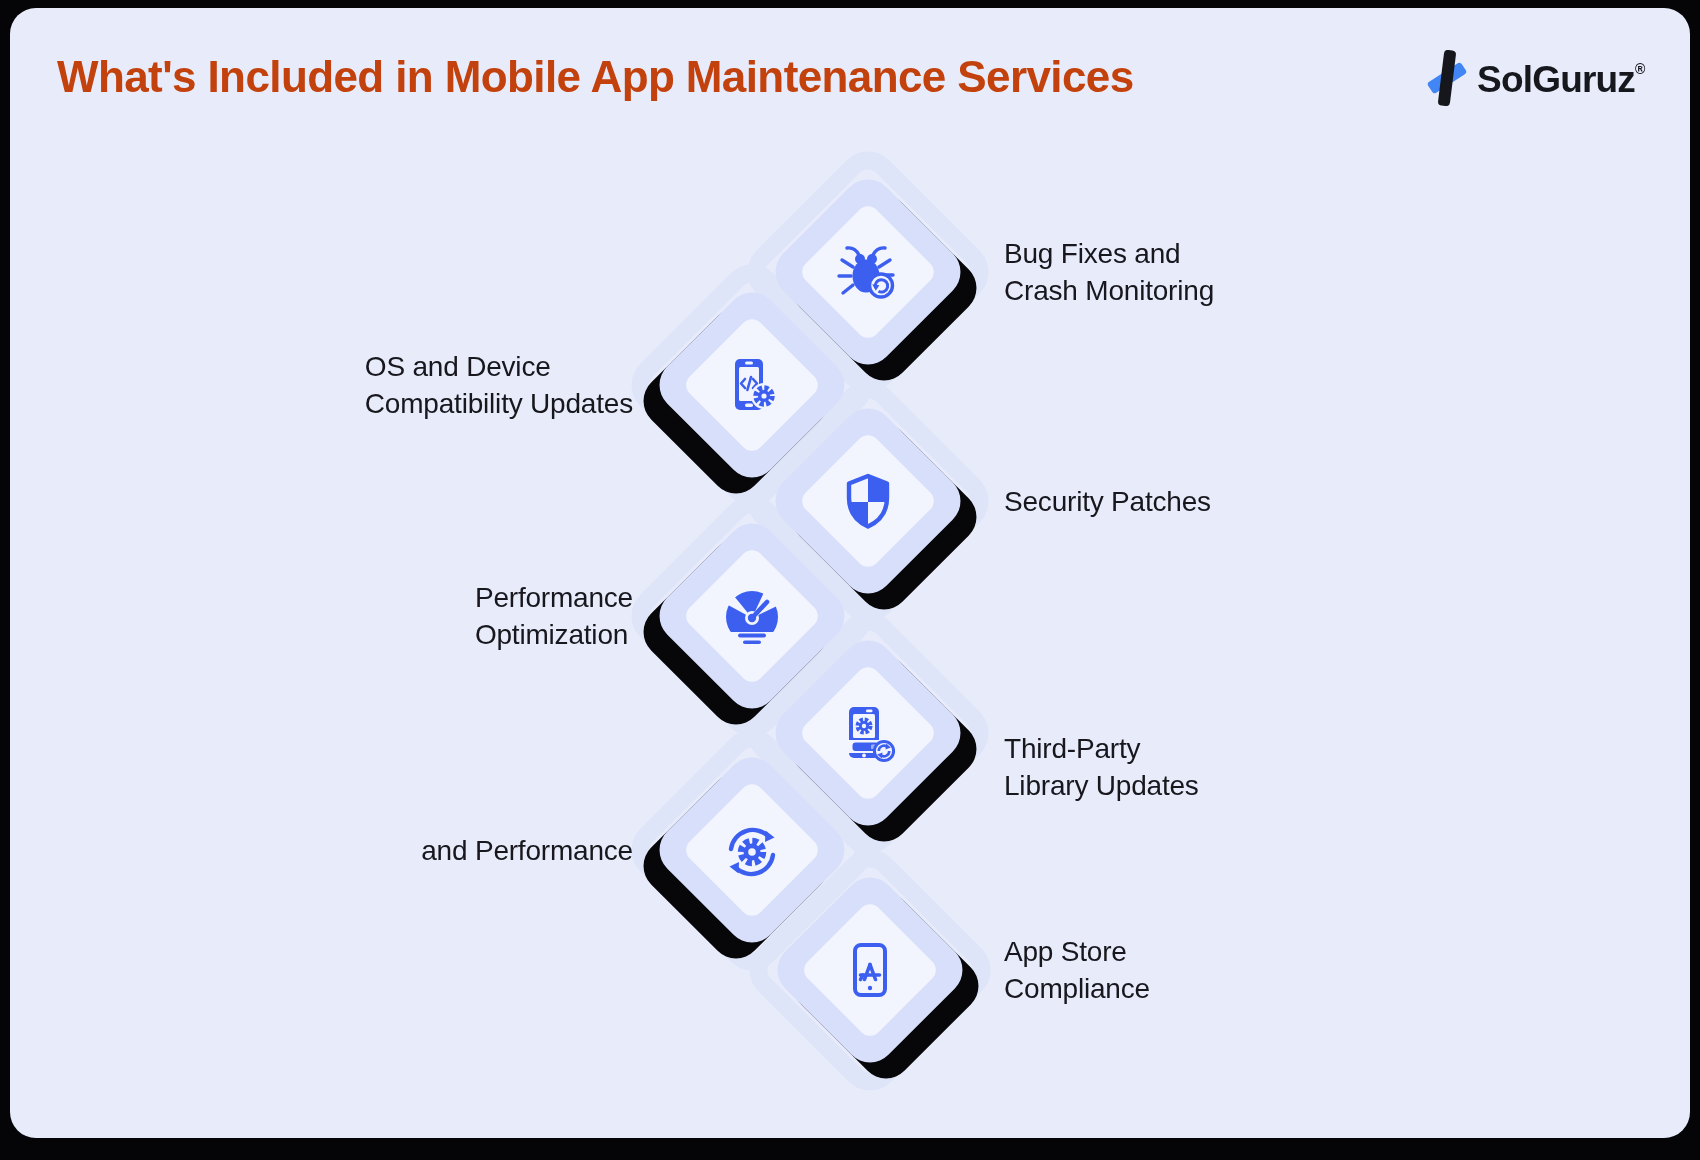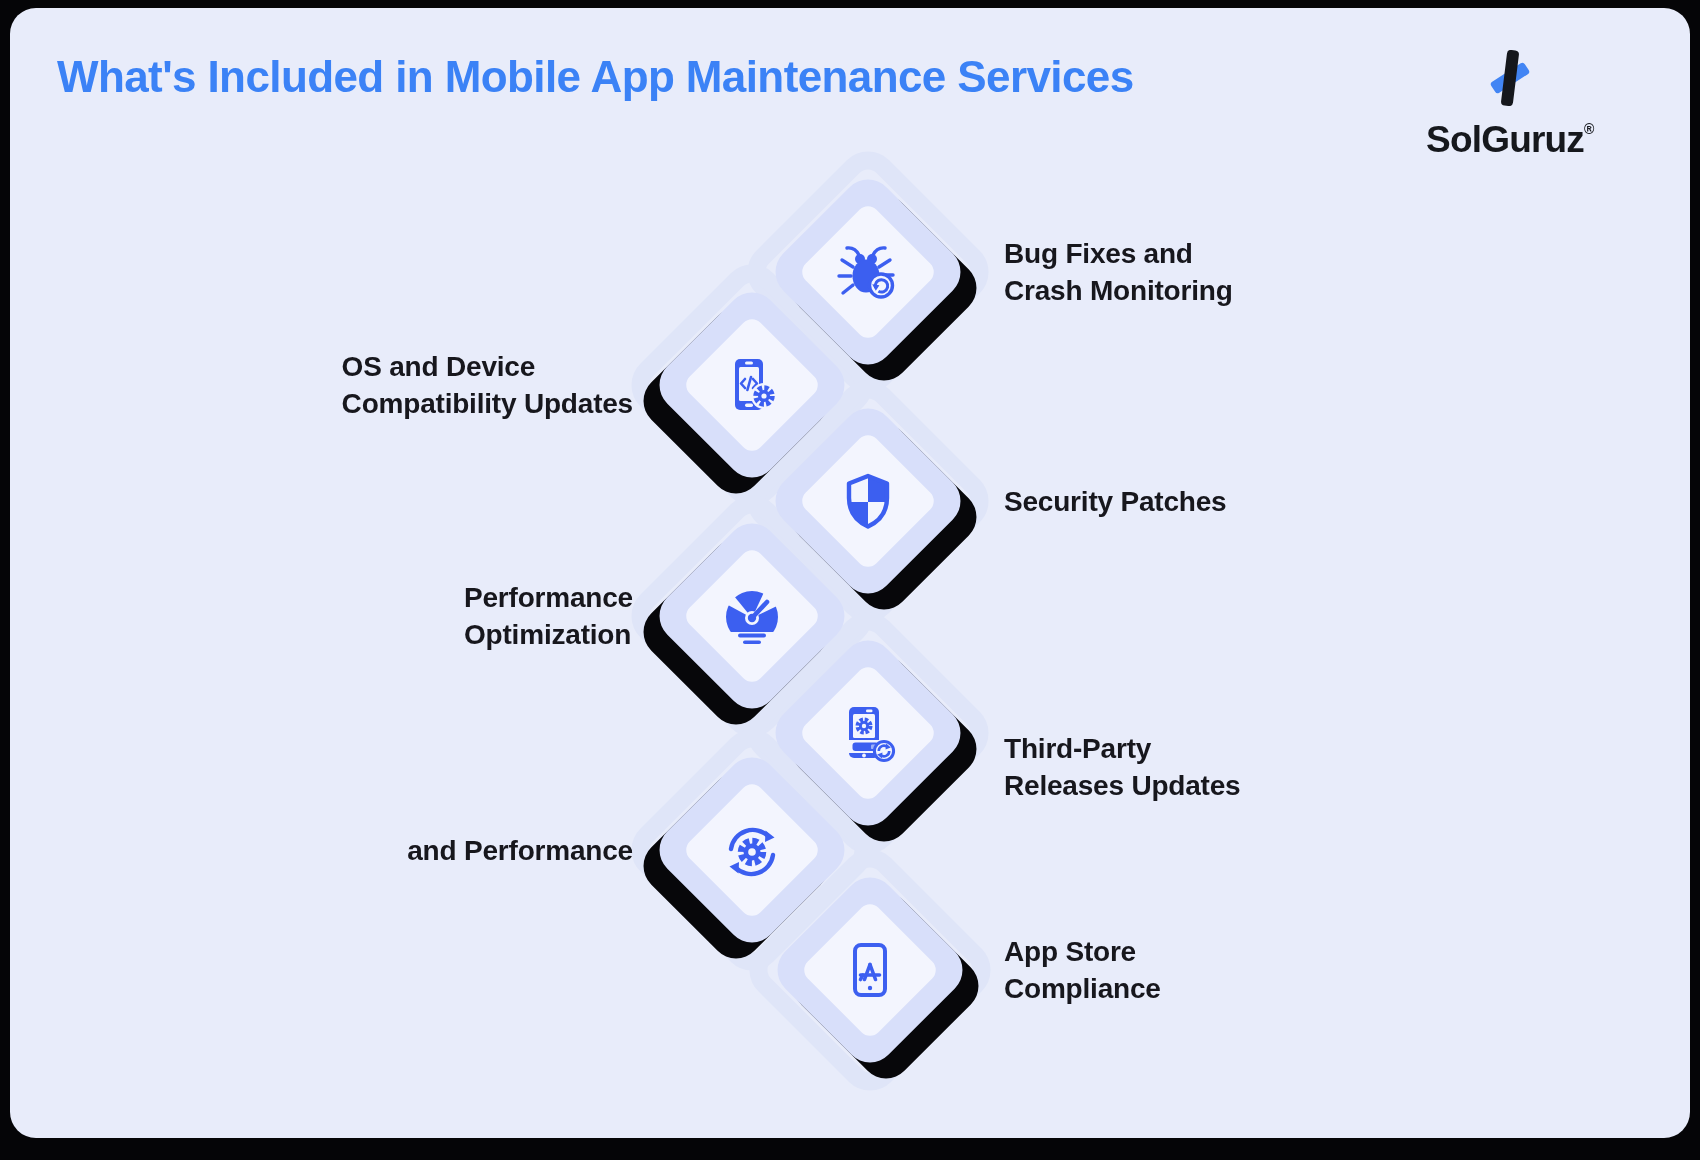--- a/index.html
+++ b/index.html
@@ -8,25 +8,25 @@
     background:#050507;
     font-family:"Liberation Sans", sans-serif;
   }
   .panel{
     position:absolute;left:10px;top:8px;right:10px;bottom:22px;
     background:#E8ECFA;border-radius:26px;
   }
   .layer{position:absolute;inset:0;}
   .title{
     position:absolute;left:57px;top:52px;z-index:60;
-    font-size:44px;font-weight:800;color:#3b82f6;letter-spacing:-0.6px;
+    font-size:44px;font-weight:800;color:#c2410c;letter-spacing:-0.6px;
   }
   .logo{
     position:absolute;left:1426px;top:50px;z-index:60;
-    display:flex;align-items:center;gap:9px;flex-direction:column;
+    display:flex;align-items:center;gap:9px;
   }
   .logo-text{font-size:37px;font-weight:800;color:#16181D;letter-spacing:-0.8px;}
   .logo-reg{font-size:14px;font-weight:700;color:#16181D;vertical-align:18px;}
   
   .tile{position:absolute;width:0;height:0;}
   .tile *, .tile{box-sizing:border-box;}
   .halo{
     position:absolute;left:0;top:0;width:188px;height:188px;
     border:18px solid #DFE5F8;border-radius:30px;
     transform:translate(-94px,-94px) rotate(45deg);
@@ -45,21 +45,21 @@
     z-index:calc(var(--z) + 1);
   }
   .tinner{position:absolute;inset:23px;background:#F3F5FE;border-radius:12px;}
   .ticon{
     position:absolute;left:50%;top:50%;width:64px;height:64px;
     transform:translate(-50%,-50%) rotate(-45deg);
   }
   
   .label{
     position:absolute;z-index:50;
-    font-size:28px;line-height:37px;font-weight:700;color:#17171D;
+    font-size:28px;line-height:37px;font-weight:400;color:#17171D;
     letter-spacing:-0.2px;white-space:nowrap;
   }
   .label.right-side{left:1004px;transform:translateY(-50%);text-align:left;}
   .label.left-side{right:1067px;transform:translateY(-50%);text-align:left;}
 </style>
 </head>
 <body>
 
 <div class="panel"></div>
 
@@ -210,21 +210,21 @@
           <path d="M42.8,50 A5,5 0 0 1 51.5,46.4" fill="none" stroke="#3C5FF0" stroke-width="2.6"></path>
           <polygon points="50.2,42.6 54.8,46.4 49.5,48.6" fill="#3C5FF0"></polygon>
           <path d="M53.2,50 A5,5 0 0 1 44.5,53.6" fill="none" stroke="#3C5FF0" stroke-width="2.6"></path>
           <polygon points="45.8,57.4 41.2,53.6 46.5,51.4" fill="#3C5FF0"></polygon>
         </svg>
       </div>
     </div>
   </div>
   <div class="label right-side" style="top:767px;">
     <div>Third-Party</div>
-    <div>Releases Updates</div>
+    <div>Library Updates</div>
   </div>
 
   <div class="tile" style="left:752px;top:850px;--dx:-16px;--z:20;">
     <div class="halo"></div>
     <div class="tshadow"></div>
     <div class="tbody">
       <div class="tinner"></div>
       <div class="ticon">
         <svg width="64" height="64" viewBox="0 0 64 64">
           <path d="M11,31 A22,22 0 0 1 48.5,18.5" fill="none" stroke="#3C5FF0" stroke-width="4.4" stroke-linecap="round"></path>

